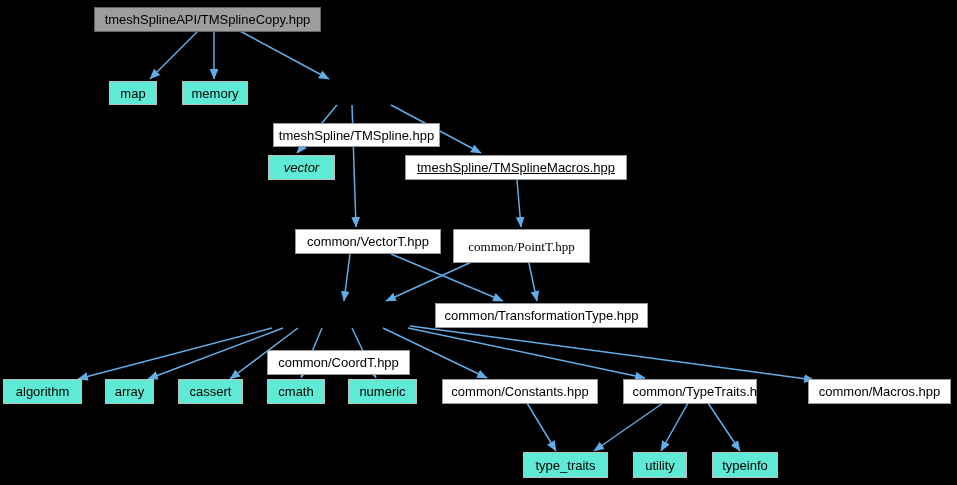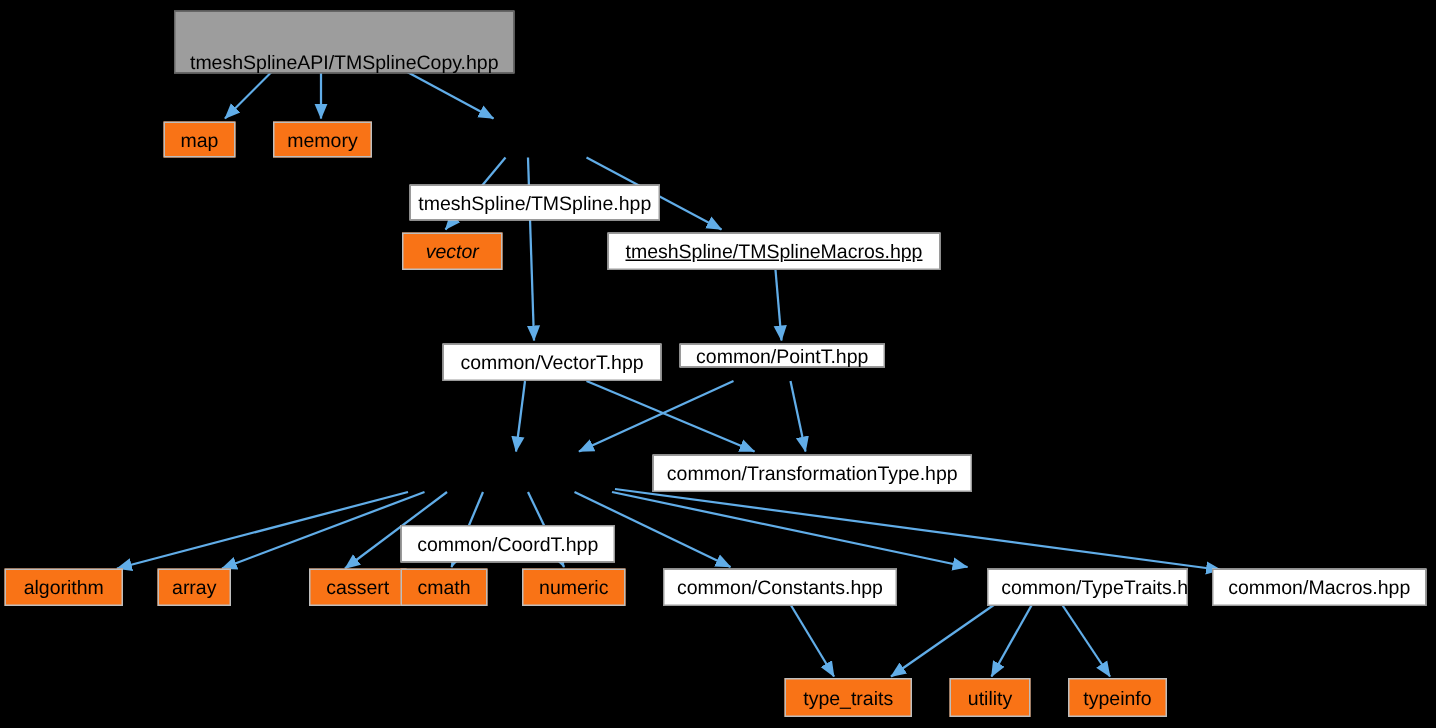--- a/index.html
+++ b/index.html
@@ -35,21 +35,21 @@
   }
   .node.root {
     background: #9d9d9d;
     border: 1px solid #666666;
   }
   .node.file {
     background: #ffffff;
     border: 1px solid #9a9a9a;
   }
   .node.system {
-    background: #f97316;
+    background: #5eead4;
     border: 1px solid #bebebe;
   }
 </style>
 </head>
 <body>
 
 <div class="stage">
   <svg id="edge-layer" width="957" height="485" viewBox="0 0 957 485" xmlns="http://www.w3.org/2000/svg">
     <defs>
       <marker id="arrowhead" viewBox="0 0 10 10" refX="9.5" refY="5" markerWidth="7" markerHeight="7" orient="auto" markerUnits="strokeWidth">
@@ -76,69 +76,69 @@
         <line x1="383" y1="328" x2="487" y2="378" stroke="#61ade8" stroke-width="1.5" marker-end="url(#arrowhead)"></line>
         <line x1="408" y1="328" x2="645" y2="378" stroke="#61ade8" stroke-width="1.5" marker-end="url(#arrowhead)"></line>
         <line x1="410" y1="326" x2="814" y2="380" stroke="#61ade8" stroke-width="1.5" marker-end="url(#arrowhead)"></line>
         <line x1="527" y1="403" x2="556" y2="451" stroke="#61ade8" stroke-width="1.5" marker-end="url(#arrowhead)"></line>
         <line x1="663" y1="403" x2="594" y2="451" stroke="#61ade8" stroke-width="1.5" marker-end="url(#arrowhead)"></line>
         <line x1="688" y1="403" x2="661" y2="451" stroke="#61ade8" stroke-width="1.5" marker-end="url(#arrowhead)"></line>
         <line x1="708" y1="403" x2="740" y2="451" stroke="#61ade8" stroke-width="1.5" marker-end="url(#arrowhead)"></line>
       </g>
   </svg>
   <div id="node-layer">
-      <div class="node root" style="left: 116px; top: 7px; width: 227px; height: 42px; align-items: flex-end;">
+      <div class="node root" style="left: 94px; top: 7px; width: 227px; height: 25px;">
         <span>tmeshSplineAPI/TMSplineCopy.hpp</span>
       </div>
       <div class="node system" style="left: 109px; top: 81px; width: 48px; height: 24px;">
         <span>map</span>
       </div>
       <div class="node system" style="left: 182px; top: 81px; width: 66px; height: 24px;">
         <span>memory</span>
       </div>
       <div class="node file" style="left: 273px; top: 81px; width: 167px; height: 24px; margin-top: 42px;">
         <span>tmeshSpline/TMSpline.hpp</span>
       </div>
       <div class="node system" style="left: 268px; top: 155px; width: 67px; height: 25px; font-style: italic;">
         <span>vector</span>
       </div>
       <div class="node file" style="left: 405px; top: 155px; width: 222px; height: 25px; text-decoration: underline;">
         <span>tmeshSpline/TMSplineMacros.hpp</span>
       </div>
       <div class="node file" style="left: 295px; top: 229px; width: 146px; height: 25px;">
         <span>common/VectorT.hpp</span>
       </div>
-      <div class="node file" style="left: 453px; top: 229px; width: 137px; height: 16px;">
+      <div class="node file" style="left: 453px; top: 229px; width: 137px; height: 34px; font-family: Liberation Serif, serif;">
         <span>common/PointT.hpp</span>
       </div>
       <div class="node file" style="left: 267px; top: 303px; width: 143px; height: 25px; margin-top: 47px;">
         <span>common/CoordT.hpp</span>
       </div>
       <div class="node file" style="left: 435px; top: 303px; width: 213px; height: 25px;">
         <span>common/TransformationType.hpp</span>
       </div>
       <div class="node system" style="left: 3px; top: 379px; width: 79px; height: 25px;">
         <span>algorithm</span>
       </div>
       <div class="node system" style="left: 105px; top: 379px; width: 49px; height: 25px;">
         <span>array</span>
       </div>
-      <div class="node system" style="left: 178px; top: 379px; width: 65px; height: 25px; margin-left: 28px;">
+      <div class="node system" style="left: 178px; top: 379px; width: 65px; height: 25px;">
         <span>cassert</span>
       </div>
       <div class="node system" style="left: 267px; top: 379px; width: 58px; height: 25px;">
         <span>cmath</span>
       </div>
       <div class="node system" style="left: 348px; top: 379px; width: 69px; height: 25px;">
         <span>numeric</span>
       </div>
       <div class="node file" style="left: 442px; top: 379px; width: 156px; height: 25px; justify-content: center;">
         <span>common/Constants.hpp</span>
       </div>
-      <div class="node file" style="left: 658px; top: 379px; width: 134px; height: 25px; padding-left: 24px;">
+      <div class="node file" style="left: 623px; top: 379px; width: 134px; height: 25px; padding-left: 24px;">
         <span>common/TypeTraits.hpp</span>
       </div>
       <div class="node file" style="left: 808px; top: 379px; width: 143px; height: 25px;">
         <span>common/Macros.hpp</span>
       </div>
       <div class="node system" style="left: 523px; top: 452px; width: 85px; height: 26px; align-items: center;">
         <span>type_traits</span>
       </div>
       <div class="node system" style="left: 633px; top: 452px; width: 54px; height: 26px;">
         <span>utility</span>

